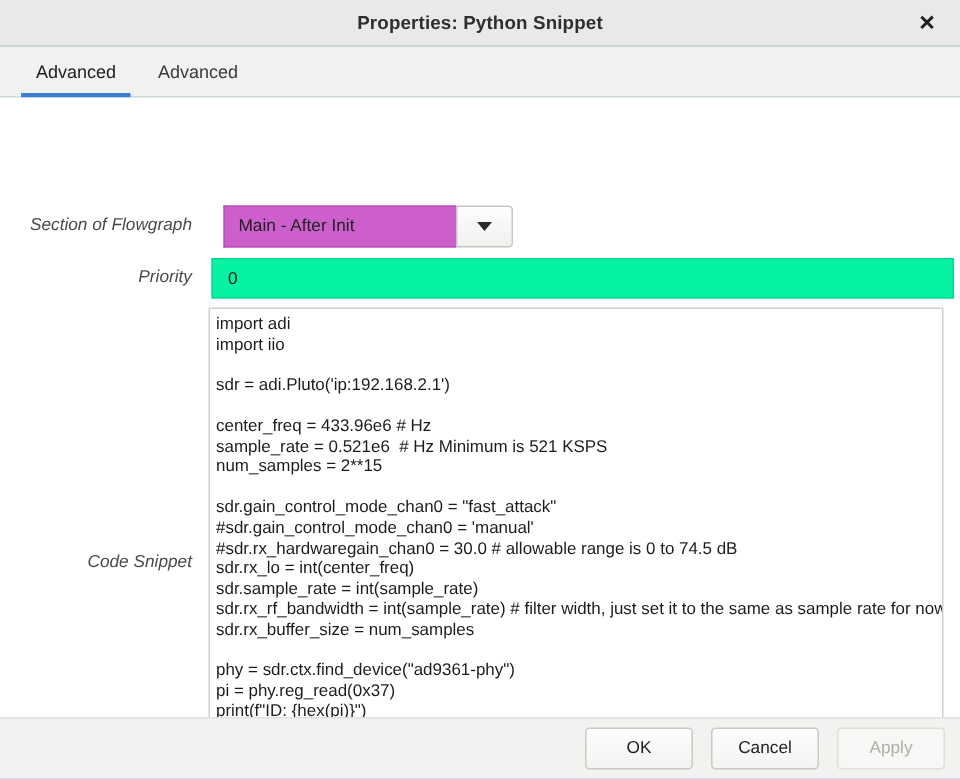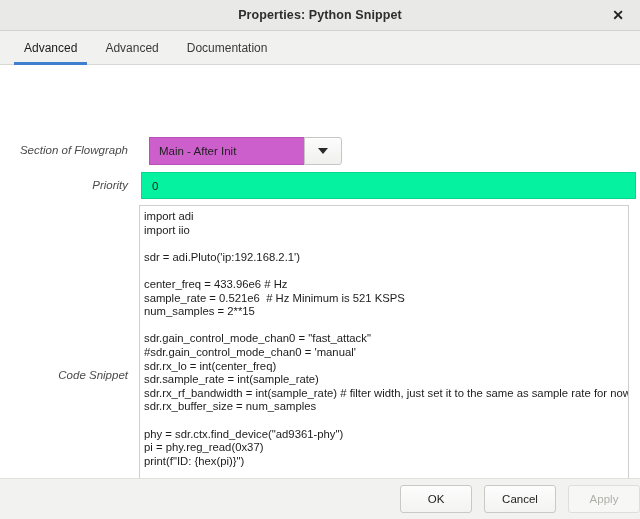--- a/index.html
+++ b/index.html
@@ -216,20 +216,21 @@
 
   
   .buttonbar {
     height: 41px;
     min-height: 41px;
     background: #f2f2f0;
     border-top: 1px solid #e0e0dd;
     display: flex;
     align-items: center;
     justify-content: flex-end;
+    padding-right: 10px;
     box-sizing: border-box;
   }
   .btn {
     width: 70px;
     height: 26px;
     margin-left: 12px;
     background: linear-gradient(#fdfdfd, #f3f3f1);
     border: 1px solid #c9c9c5;
     border-radius: 3px;
     font-size: 11.5px;
@@ -256,23 +257,20 @@
     <div class="titlebar-title">Properties: Python Snippet</div>
     <div class="close-btn">✕</div>
   </div>
 
   <div class="tabbar">
     <div class="tab active">
       <span>Advanced</span>
     </div>
     <div class="tab">
       <span>Advanced</span>
-    </div>
-    <div class="tab">
-      <span>Documentation</span>
     </div>
   </div>
 
   <div class="content">
     <div class="divider-v"></div>
 
     <div class="row row-section">
       <div class="flabel">Section of Flowgraph</div>
       <div class="combo">
         <div class="combo-value">Main - After Init</div>
@@ -294,20 +292,21 @@
         <div class="code-line">import iio</div>
         <div class="code-line blank">&nbsp;</div>
         <div class="code-line">sdr = adi.Pluto('ip:192.168.2.1')</div>
         <div class="code-line blank">&nbsp;</div>
         <div class="code-line">center_freq = 433.96e6 # Hz</div>
         <div class="code-line">sample_rate = 0.521e6  # Hz Minimum is 521 KSPS</div>
         <div class="code-line">num_samples = 2**15</div>
         <div class="code-line blank">&nbsp;</div>
         <div class="code-line">sdr.gain_control_mode_chan0 = "fast_attack"</div>
         <div class="code-line">#sdr.gain_control_mode_chan0 = 'manual'</div>
+        <div class="code-line">#sdr.rx_hardwaregain_chan0 = 30.0 # allowable range is 0 to 74.5 dB</div>
         <div class="code-line">sdr.rx_lo = int(center_freq)</div>
         <div class="code-line">sdr.sample_rate = int(sample_rate)</div>
         <div class="code-line">sdr.rx_rf_bandwidth = int(sample_rate) # filter width, just set it to the same as sample rate for now</div>
         <div class="code-line">sdr.rx_buffer_size = num_samples</div>
         <div class="code-line blank">&nbsp;</div>
         <div class="code-line">phy = sdr.ctx.find_device("ad9361-phy")</div>
         <div class="code-line">pi = phy.reg_read(0x37)</div>
         <div class="code-line">print(f"ID: {hex(pi)}")</div>
       </div>
     </div>

